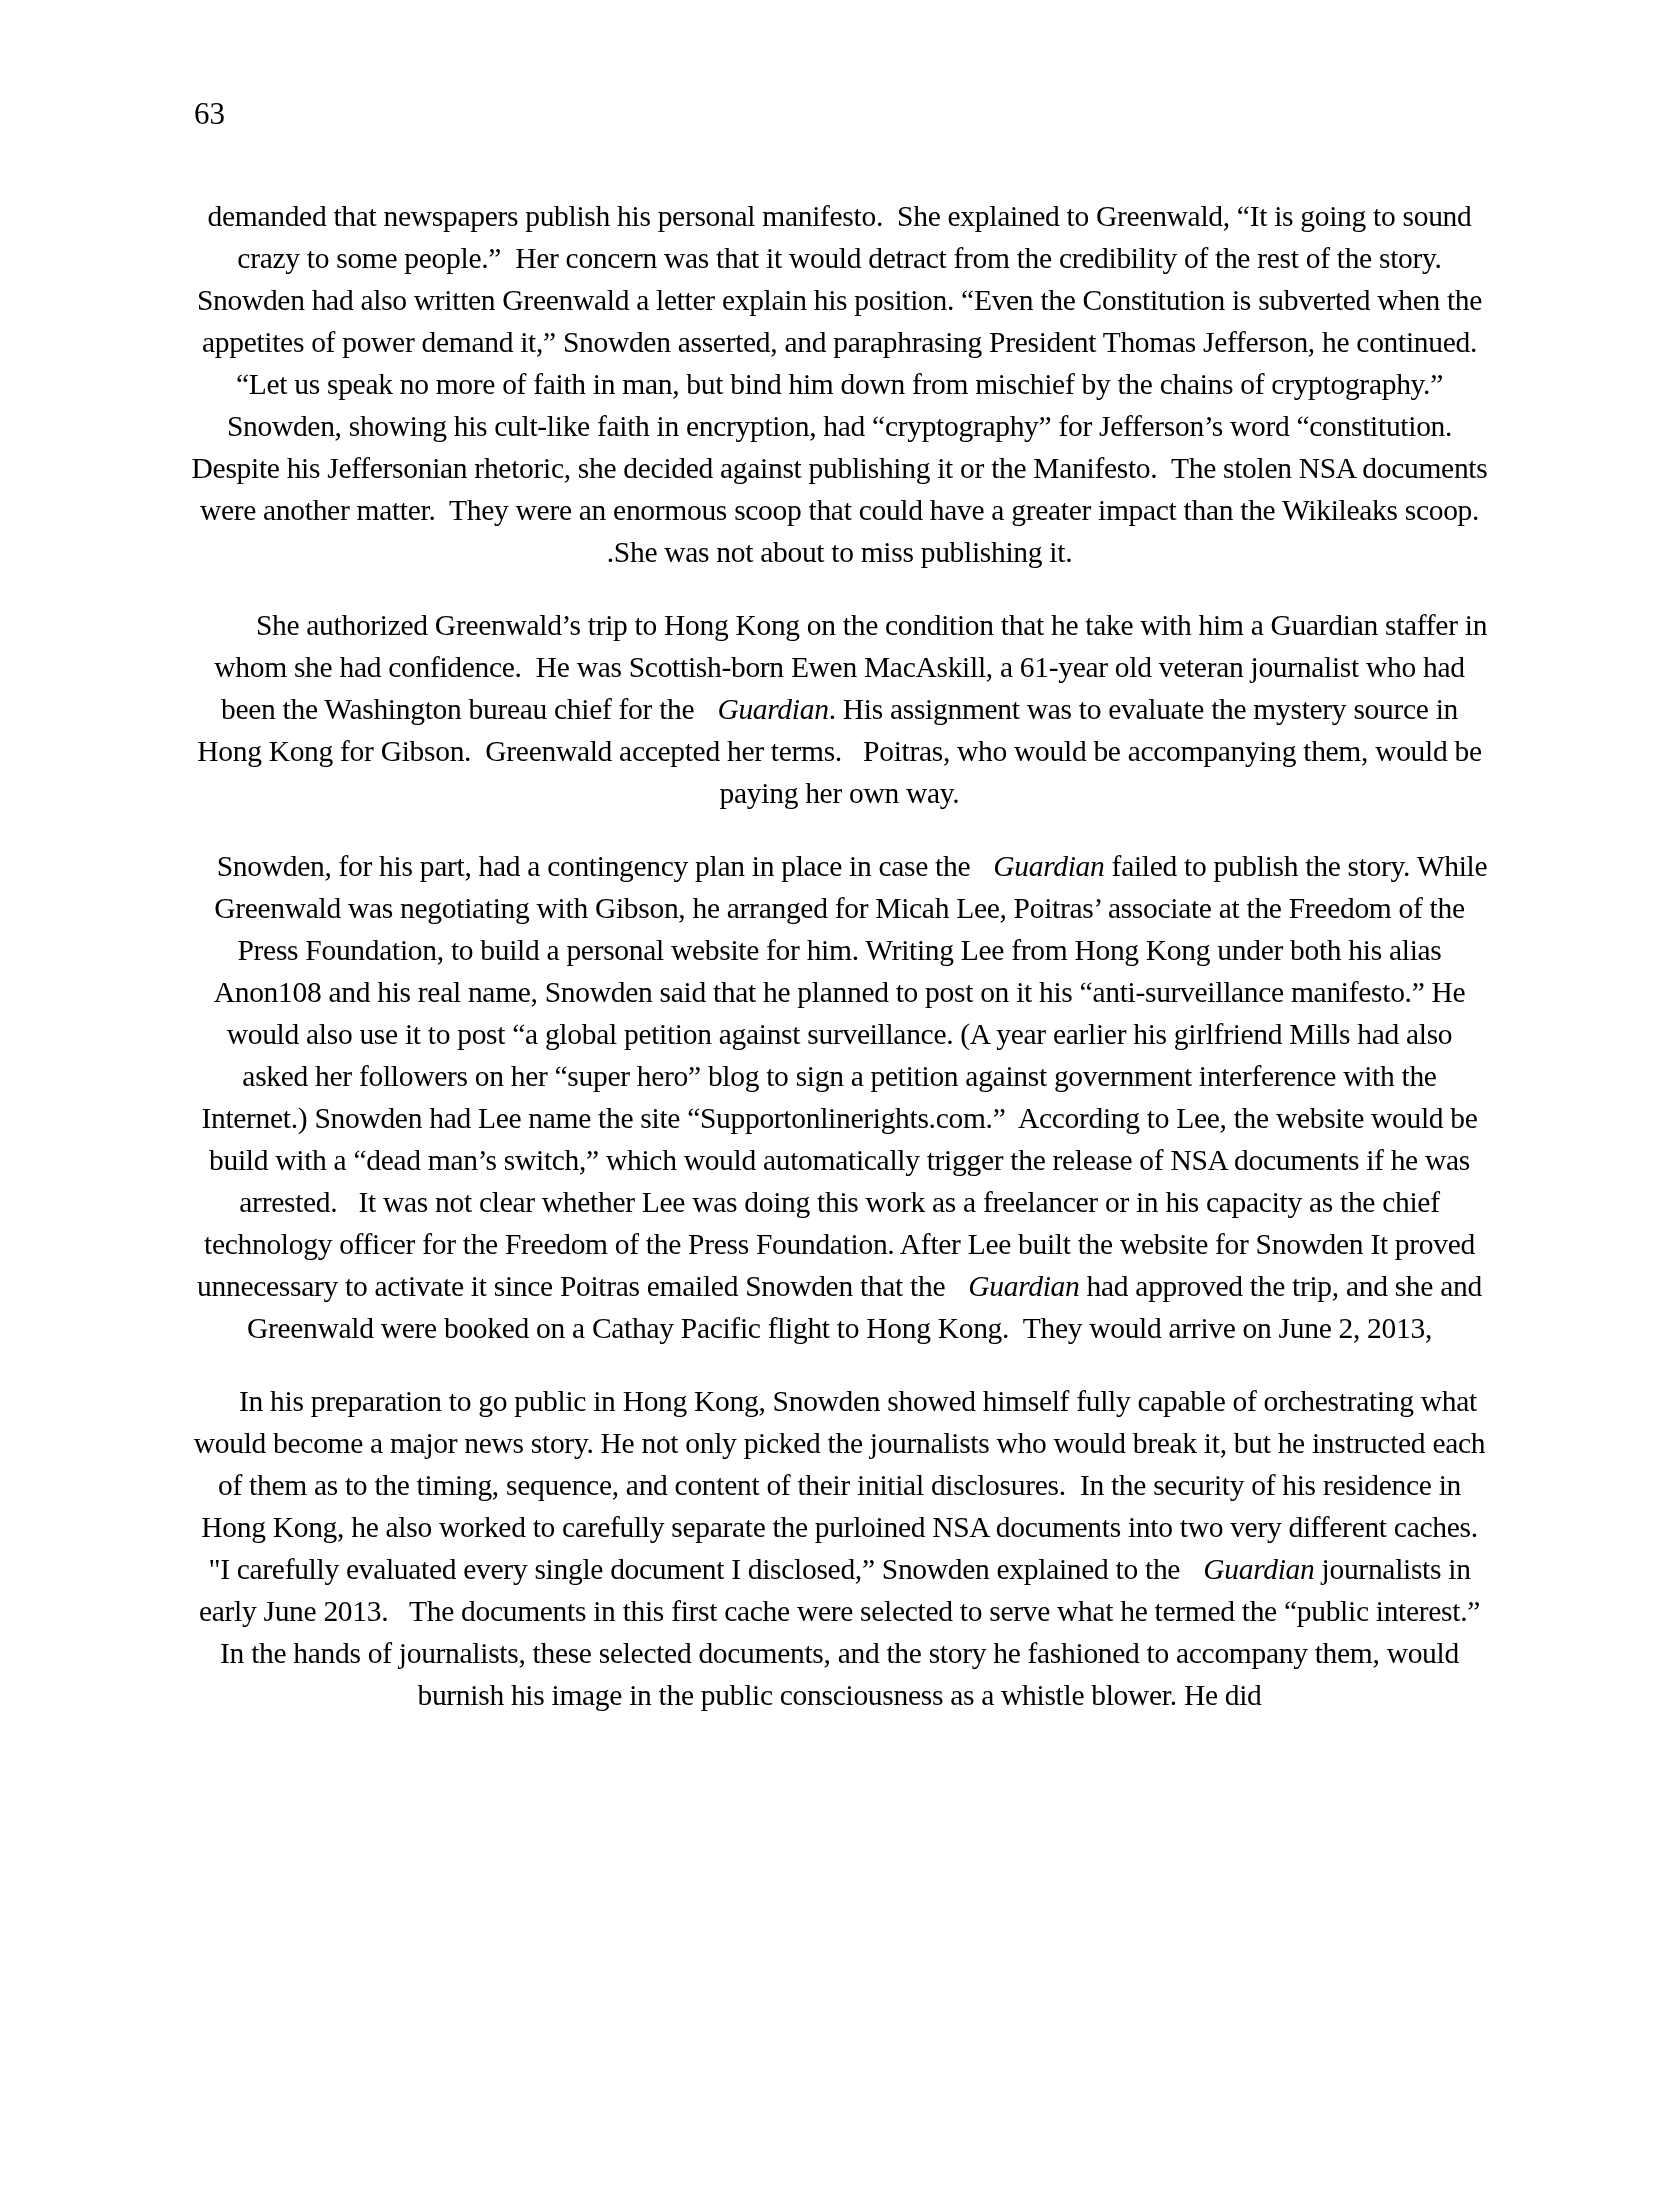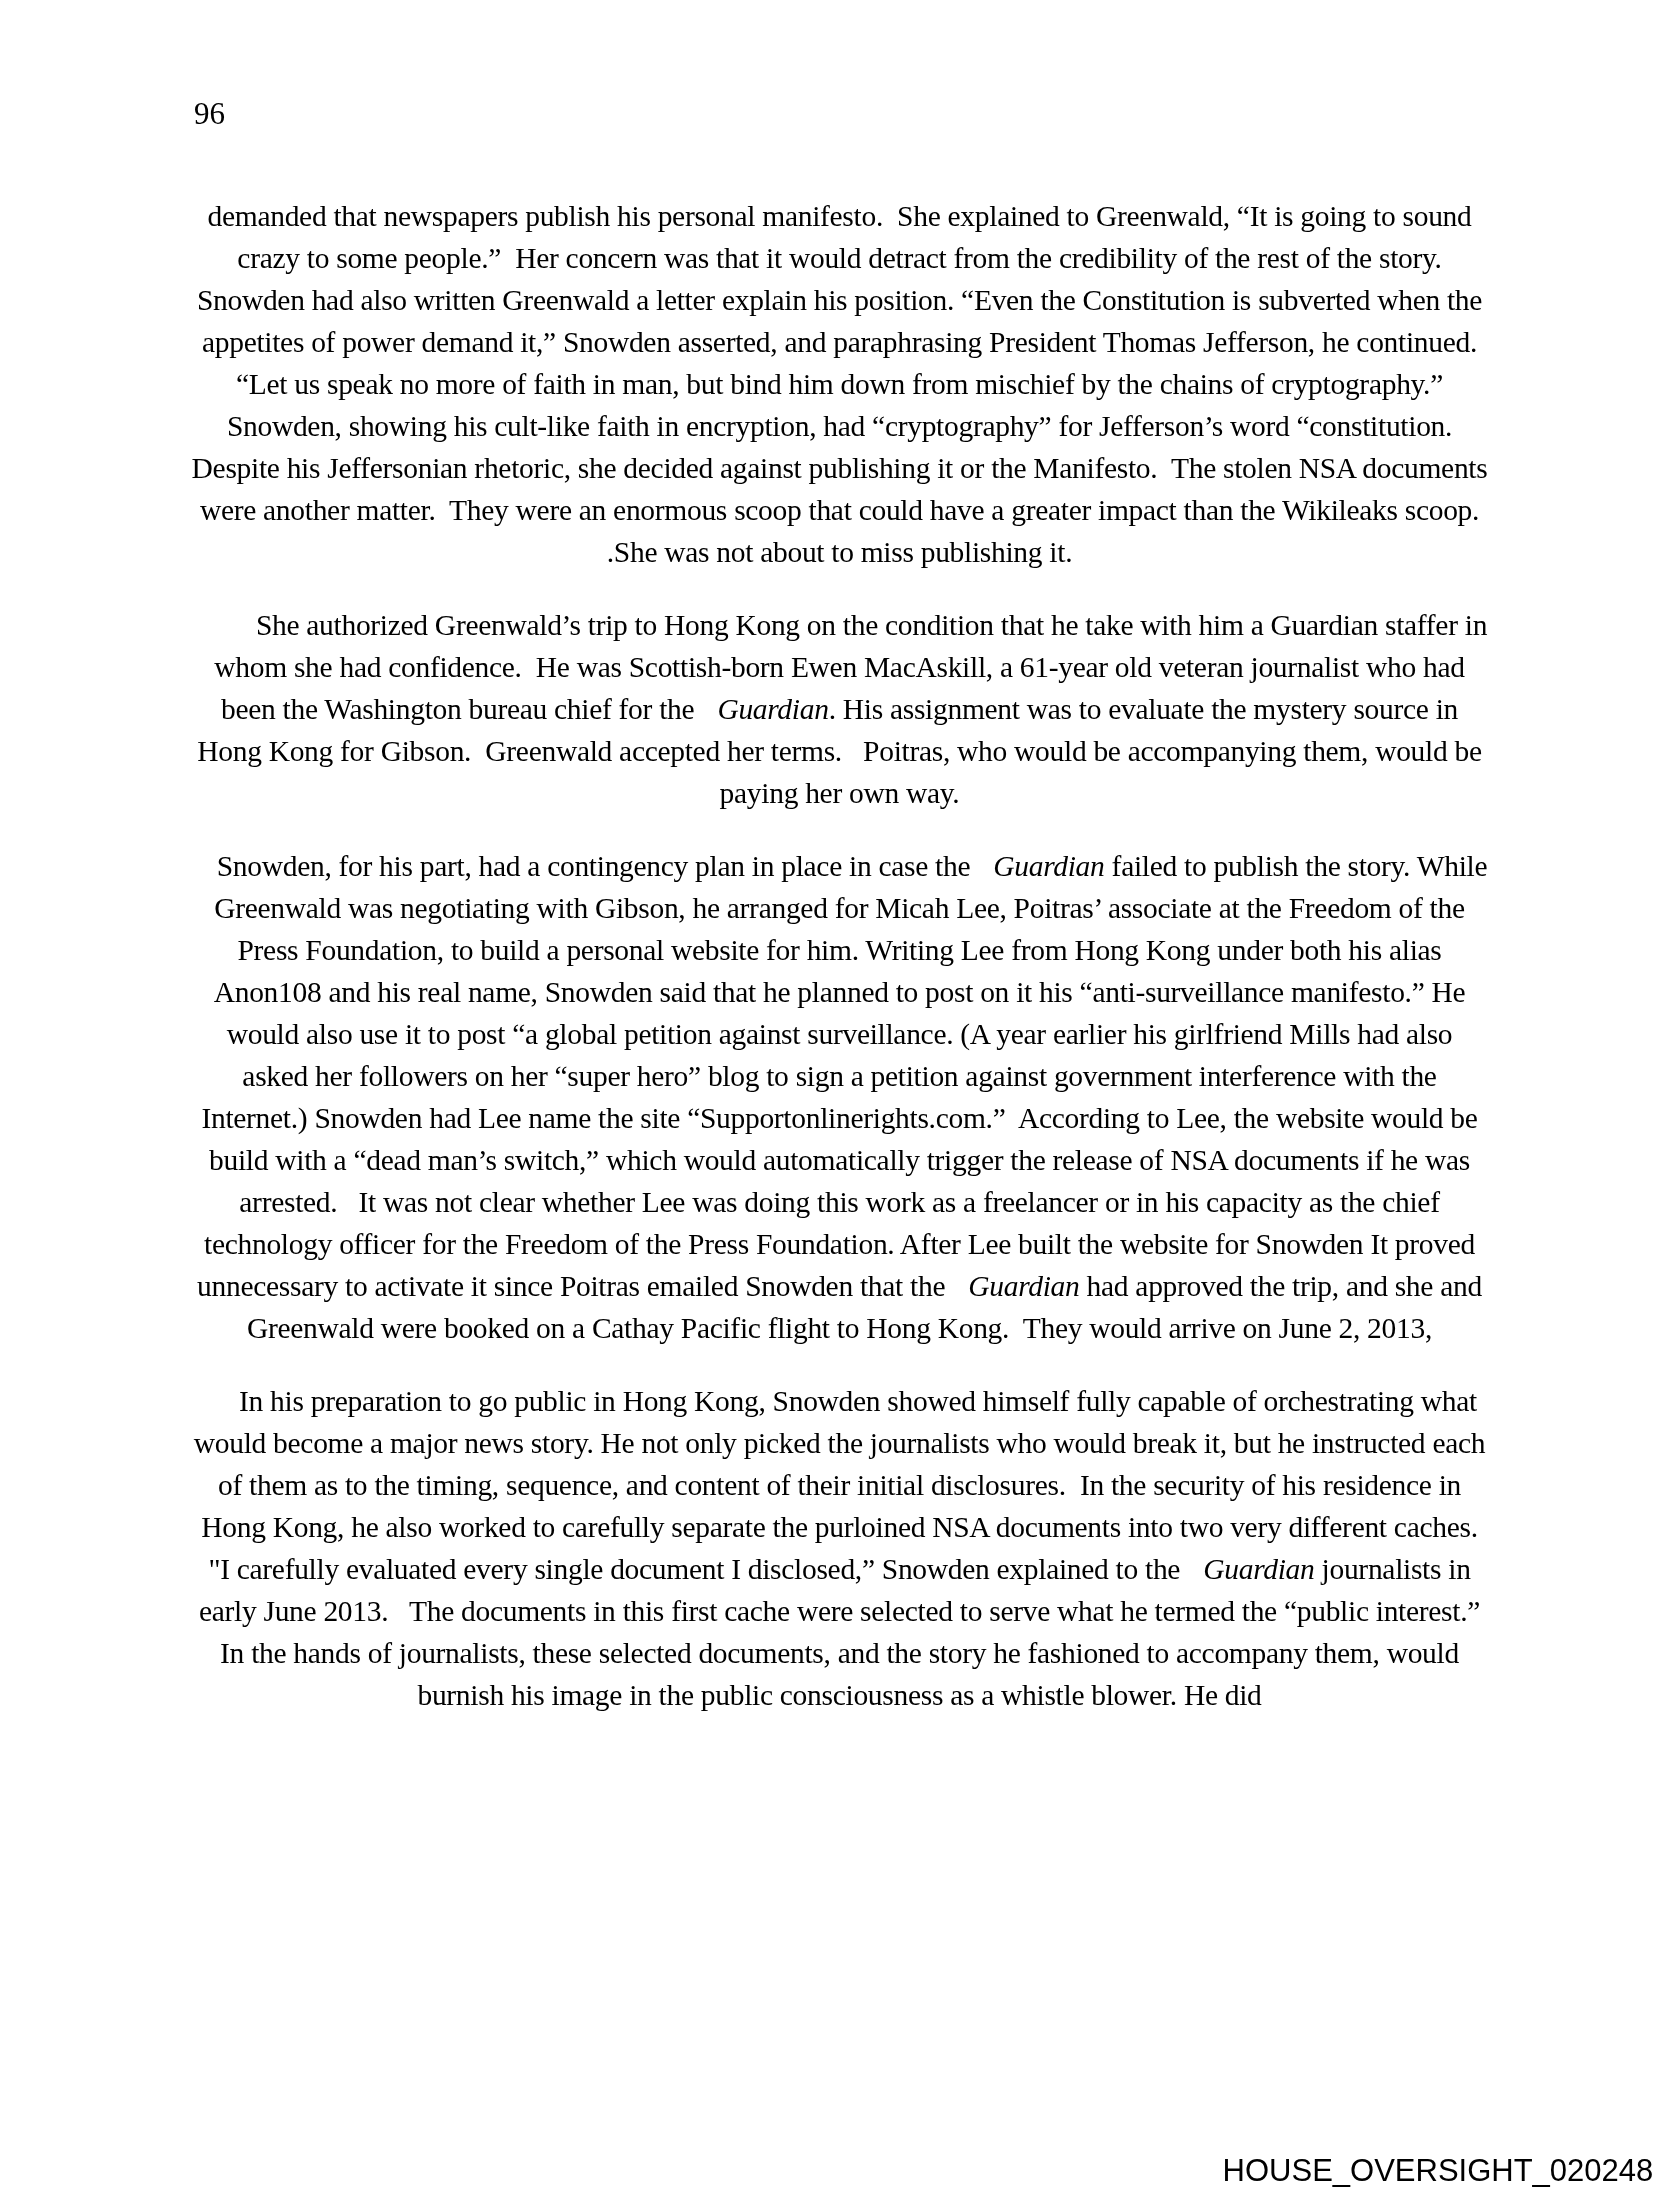--- a/index.html
+++ b/index.html
@@ -47,22 +47,21 @@
     bottom: 15.7px;
     font-family: "Liberation Sans", sans-serif;
     font-size: 31px;
     letter-spacing: 0;
   }
 </style>
 </head>
 <body>
 
 <div class="page">
-  <div class="page-number">96</div>
+  <div class="page-number">63</div>
   <div class="doc-body">
       <p class="para" style="text-indent: 0px;"><span>demanded that newspapers publish his personal manifesto.  She explained to Greenwald, “It is going to sound crazy to some people.”  Her concern was that it would detract from the credibility of the rest of the story.   Snowden had also written Greenwald a letter explain his position. “Even the Constitution is subverted when the appetites of power demand it,” Snowden asserted, and paraphrasing President Thomas Jefferson, he continued. “Let us speak no more of faith in man, but bind him down from mischief by the chains of cryptography.”   Snowden, showing his cult-like faith in encryption, had “cryptography” for Jefferson’s word “constitution.  Despite his Jeffersonian rhetoric, she decided against publishing it or the Manifesto.  The stolen NSA documents were another matter.  They were an enormous scoop that could have a greater impact than the Wikileaks scoop.   .She was not about to miss publishing it.</span></p>
       <p class="para" style="text-indent: 64px;"><span>She authorized Greenwald’s trip to Hong Kong on the condition that he take with him a Guardian staffer in whom she had confidence.  He was Scottish-born Ewen MacAskill, a 61-year old veteran journalist who had been the Washington bureau chief for the </span><span class="it">Guardian</span><span>. His assignment was to evaluate the mystery source in Hong Kong for Gibson.  Greenwald accepted her terms.   Poitras, who would be accompanying them, would be paying her own way.</span></p>
       <p class="para" style="text-indent: 25px;"><span>Snowden, for his part, had a contingency plan in place in case the </span><span class="it">Guardian</span><span> failed to publish the story. While Greenwald was negotiating with Gibson, he arranged for Micah Lee, Poitras’ associate at the Freedom of the Press Foundation, to build a personal website for him. Writing Lee from Hong Kong under both his alias Anon108 and his real name, Snowden said that he planned to post on it his “anti-surveillance manifesto.” He would also use it to post “a global petition against surveillance. (A year earlier his girlfriend Mills had also asked her followers on her “super hero” blog to sign a petition against government interference with the Internet.) Snowden had Lee name the site “Supportonlinerights.com.”  According to Lee, the website would be build with a “dead man’s switch,” which would automatically trigger the release of NSA documents if he was arrested.   It was not clear whether Lee was doing this work as a freelancer or in his capacity as the chief technology officer for the Freedom of the Press Foundation. After Lee built the website for Snowden It proved unnecessary to activate it since Poitras emailed Snowden that the </span><span class="it">Guardian</span><span> had approved the trip, and she and Greenwald were booked on a Cathay Pacific flight to Hong Kong.  They would arrive on June 2, 2013,</span></p>
       <p class="para" style="text-indent: 37px;"><span>In his preparation to go public in Hong Kong, Snowden showed himself fully capable of orchestrating what would become a major news story. He not only picked the journalists who would break it, but he instructed each of them as to the timing, sequence, and content of their initial disclosures.  In the security of his residence in Hong Kong, he also worked to carefully separate the purloined NSA documents into two very different caches.  "I carefully evaluated every single document I disclosed,” Snowden explained to the </span><span class="it">Guardian</span><span> journalists in early June 2013.   The documents in this first cache were selected to serve what he termed the “public interest.”  In the hands of journalists, these selected documents, and the story he fashioned to accompany them, would burnish his image in the public consciousness as a whistle blower. He did</span></p>
     </div>
-  <div class="bates">HOUSE_OVERSIGHT_020248</div>
 </div>
 
 
 </body></html>

